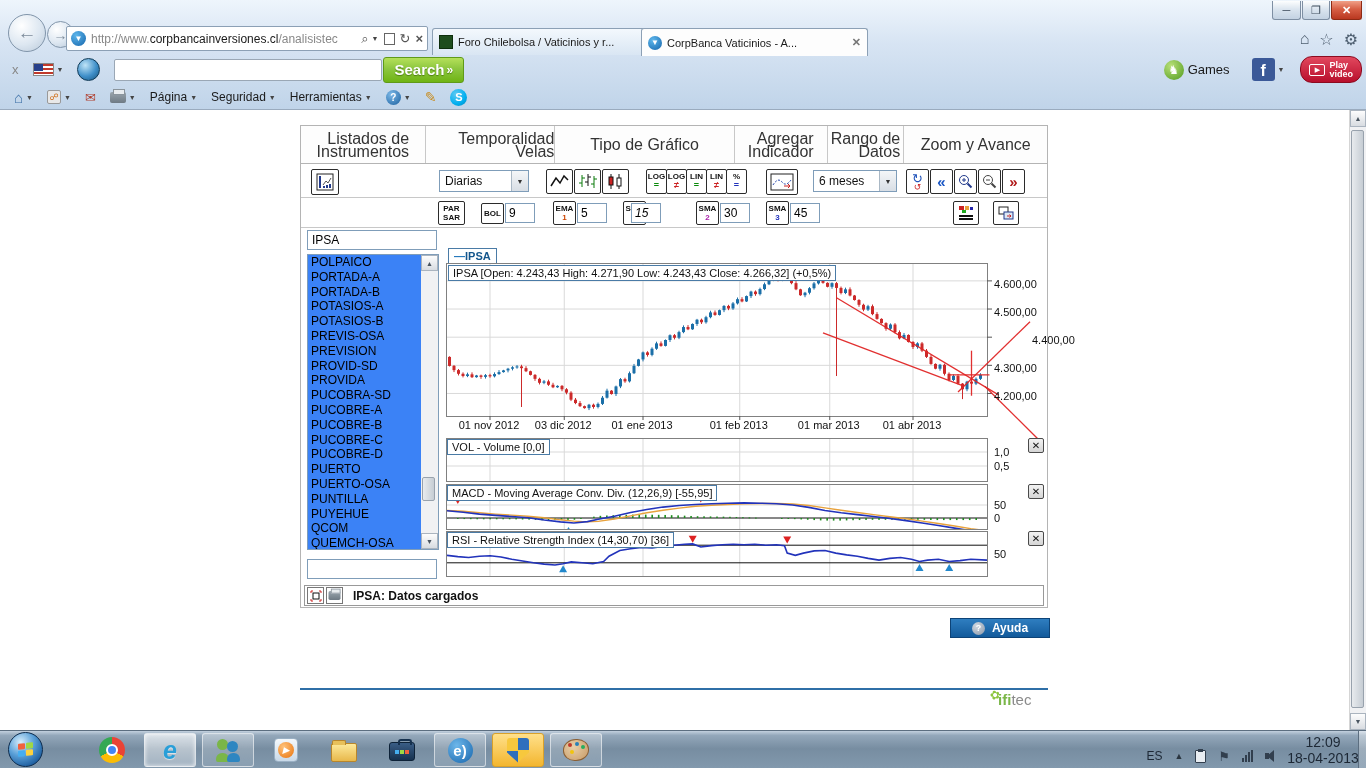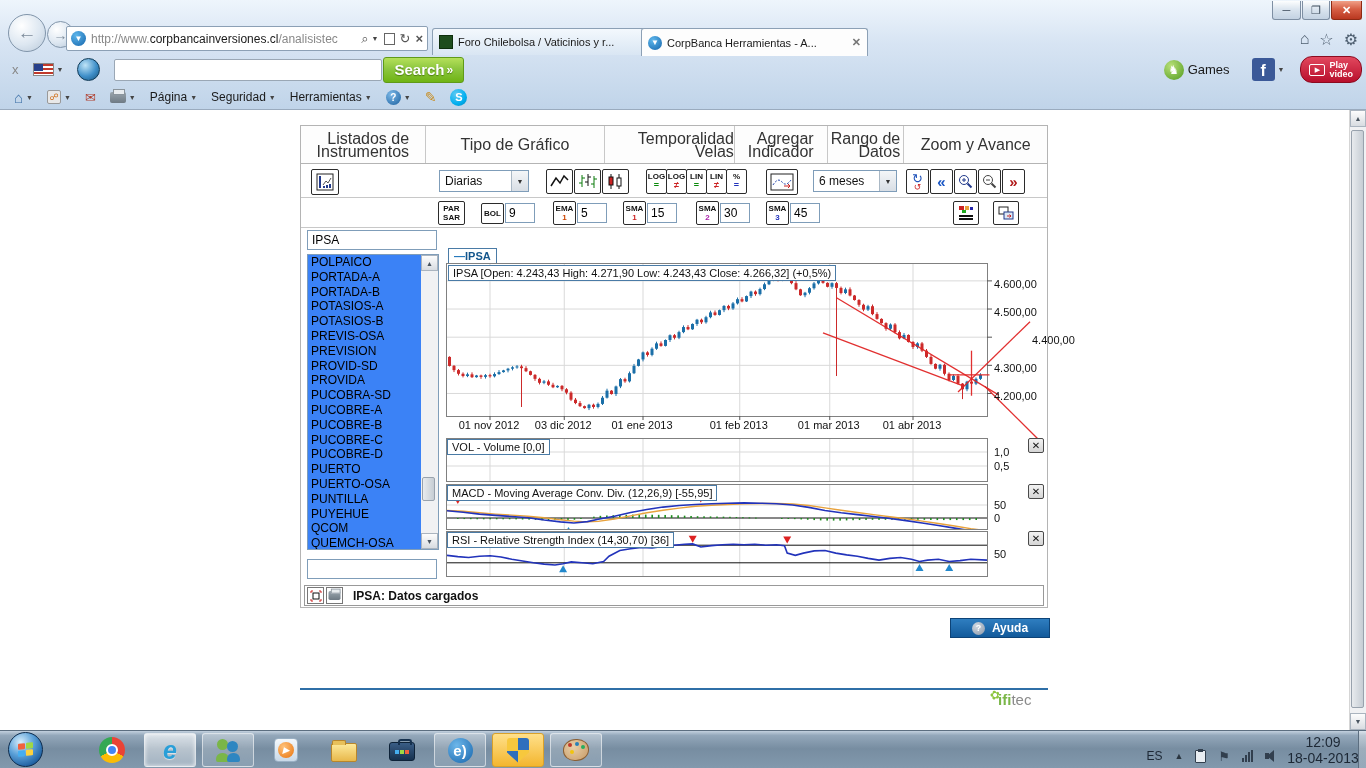--- a/index.html
+++ b/index.html
@@ -177,21 +177,21 @@
       <span class="urlicon" style="font-size:13px">↻</span>
       <span class="urlicon" style="font-weight:bold;font-size:13px">×</span>
     </div>
 
     <div class="tab" style="left:432px;width:234px">
       <span class="tabicon" style="background:#1e4d1e;border:1px solid #0d2e0d"></span>
       <span style="overflow:hidden;white-space:nowrap">Foro Chilebolsa / Vaticinios y r...</span>
     </div>
     <div class="tab active" style="left:641px;width:227px">
       <span class="tabicon favdot" style="margin-right:5px">▼</span>
-      <span style="overflow:hidden;white-space:nowrap;flex:1">CorpBanca Herramientas - A...</span>
+      <span style="overflow:hidden;white-space:nowrap;flex:1">CorpBanca Vaticinios - A...</span>
       <span class="close">✕</span>
     </div>
 
     <div id="row2icons">
       <span>⌂</span>
       <span>☆</span>
       <span>⚙</span>
     </div>
 
     <div id="toolbar3">
@@ -255,22 +255,22 @@
         </span>
     </div>
   </div>
 
   <div id="page">
     <div id="app">
       <div id="app-panel">
         <div id="sections">
             <div class="section" style="width: 125px;">Listados de
 Instrumentos</div>
+            <div class="section" style="width: 130px;">Temporalidad Velas</div>
             <div class="section" style="width: 180px;">Tipo de Gráfico</div>
-            <div class="section" style="width: 130px;">Temporalidad Velas</div>
             <div class="section" style="width: 93px;">Agregar
 Indicador</div>
             <div class="section" style="width: 77px;">Rango de
 Datos</div>
             <div class="section" style="width: 143px;">Zoom y Avance</div>
           </div>
         <div class="hline" style="top:71px"></div>
         <div class="hline" style="top:101px"></div>
 
         <div class="tool-btn" style="left:10px;top:43px;width:28px;height:26px">
@@ -389,21 +389,21 @@
             <input class="num-input" value="9" style="left: 204px; top: 77px;">
             <div class="tool-btn" style="left: 252px; top: 75px; width: 23px; height: 24px;">
               <div class="t1">EMA</div>
               <div class="t2" style="color: rgb(204, 68, 0); font-size: 8px;">1</div>
             </div>
             <input class="num-input" value="5" style="left: 276px; top: 77px;">
             <div class="tool-btn" style="left: 322px; top: 75px; width: 23px; height: 24px;">
               <div class="t1">SMA</div>
               <div class="t2" style="color: rgb(204, 34, 34); font-size: 8px;">1</div>
             </div>
-            <input class="num-input" value="15" style="left: 346px; top: 77px;">
+            <input class="num-input" value="15" style="left: 330px; top: 77px; font-style: italic;">
             <div class="tool-btn" style="left: 395px; top: 75px; width: 23px; height: 24px;">
               <div class="t1">SMA</div>
               <div class="t2" style="color: rgb(170, 34, 170); font-size: 8px;">2</div>
             </div>
             <input class="num-input" value="30" style="left: 419px; top: 77px;">
             <div class="tool-btn" style="left: 465px; top: 75px; width: 23px; height: 24px;">
               <div class="t1">SMA</div>
               <div class="t2" style="color: rgb(34, 51, 187); font-size: 8px;">3</div>
             </div>
             <input class="num-input" value="45" style="left: 489px; top: 77px;">

